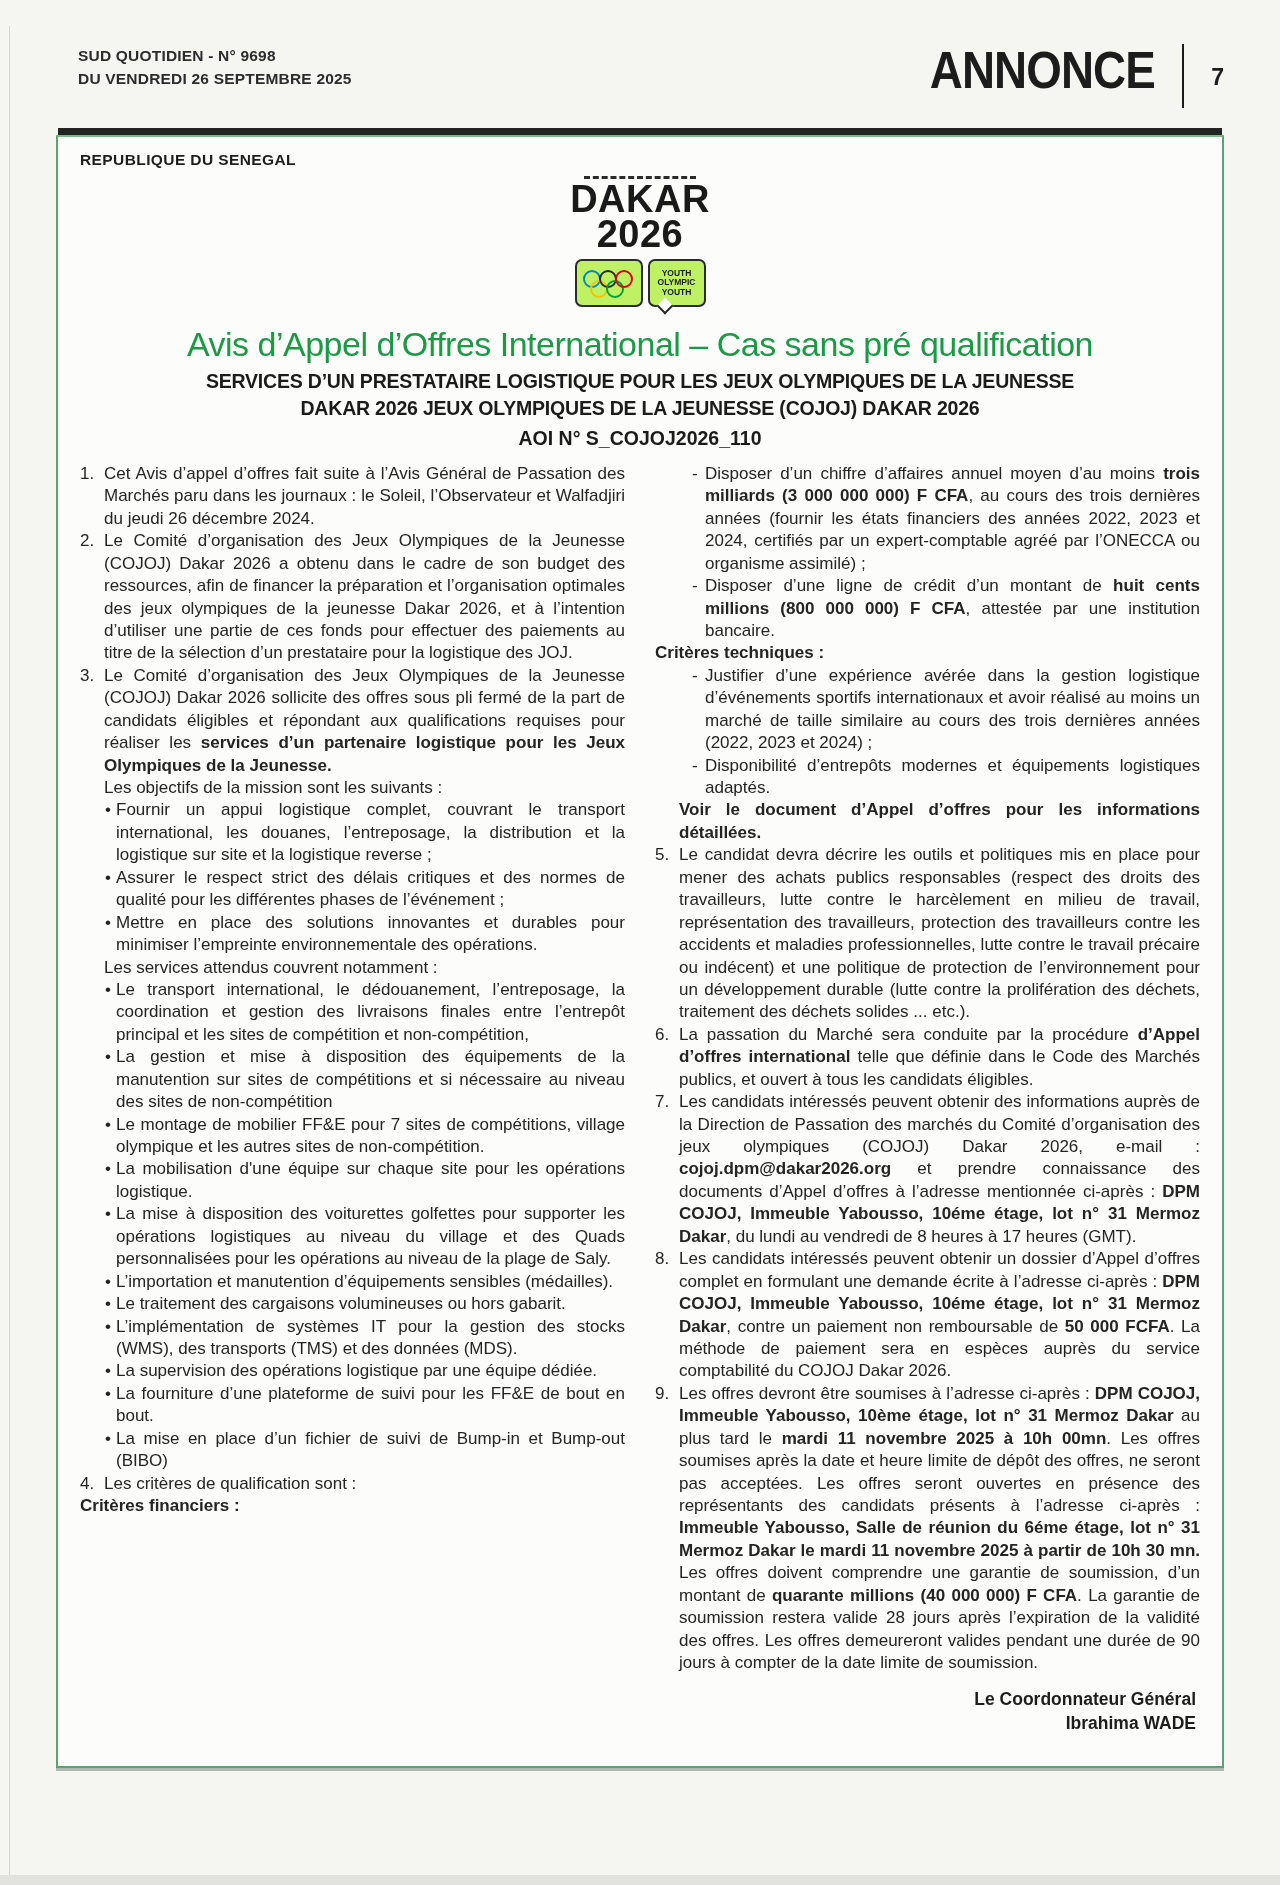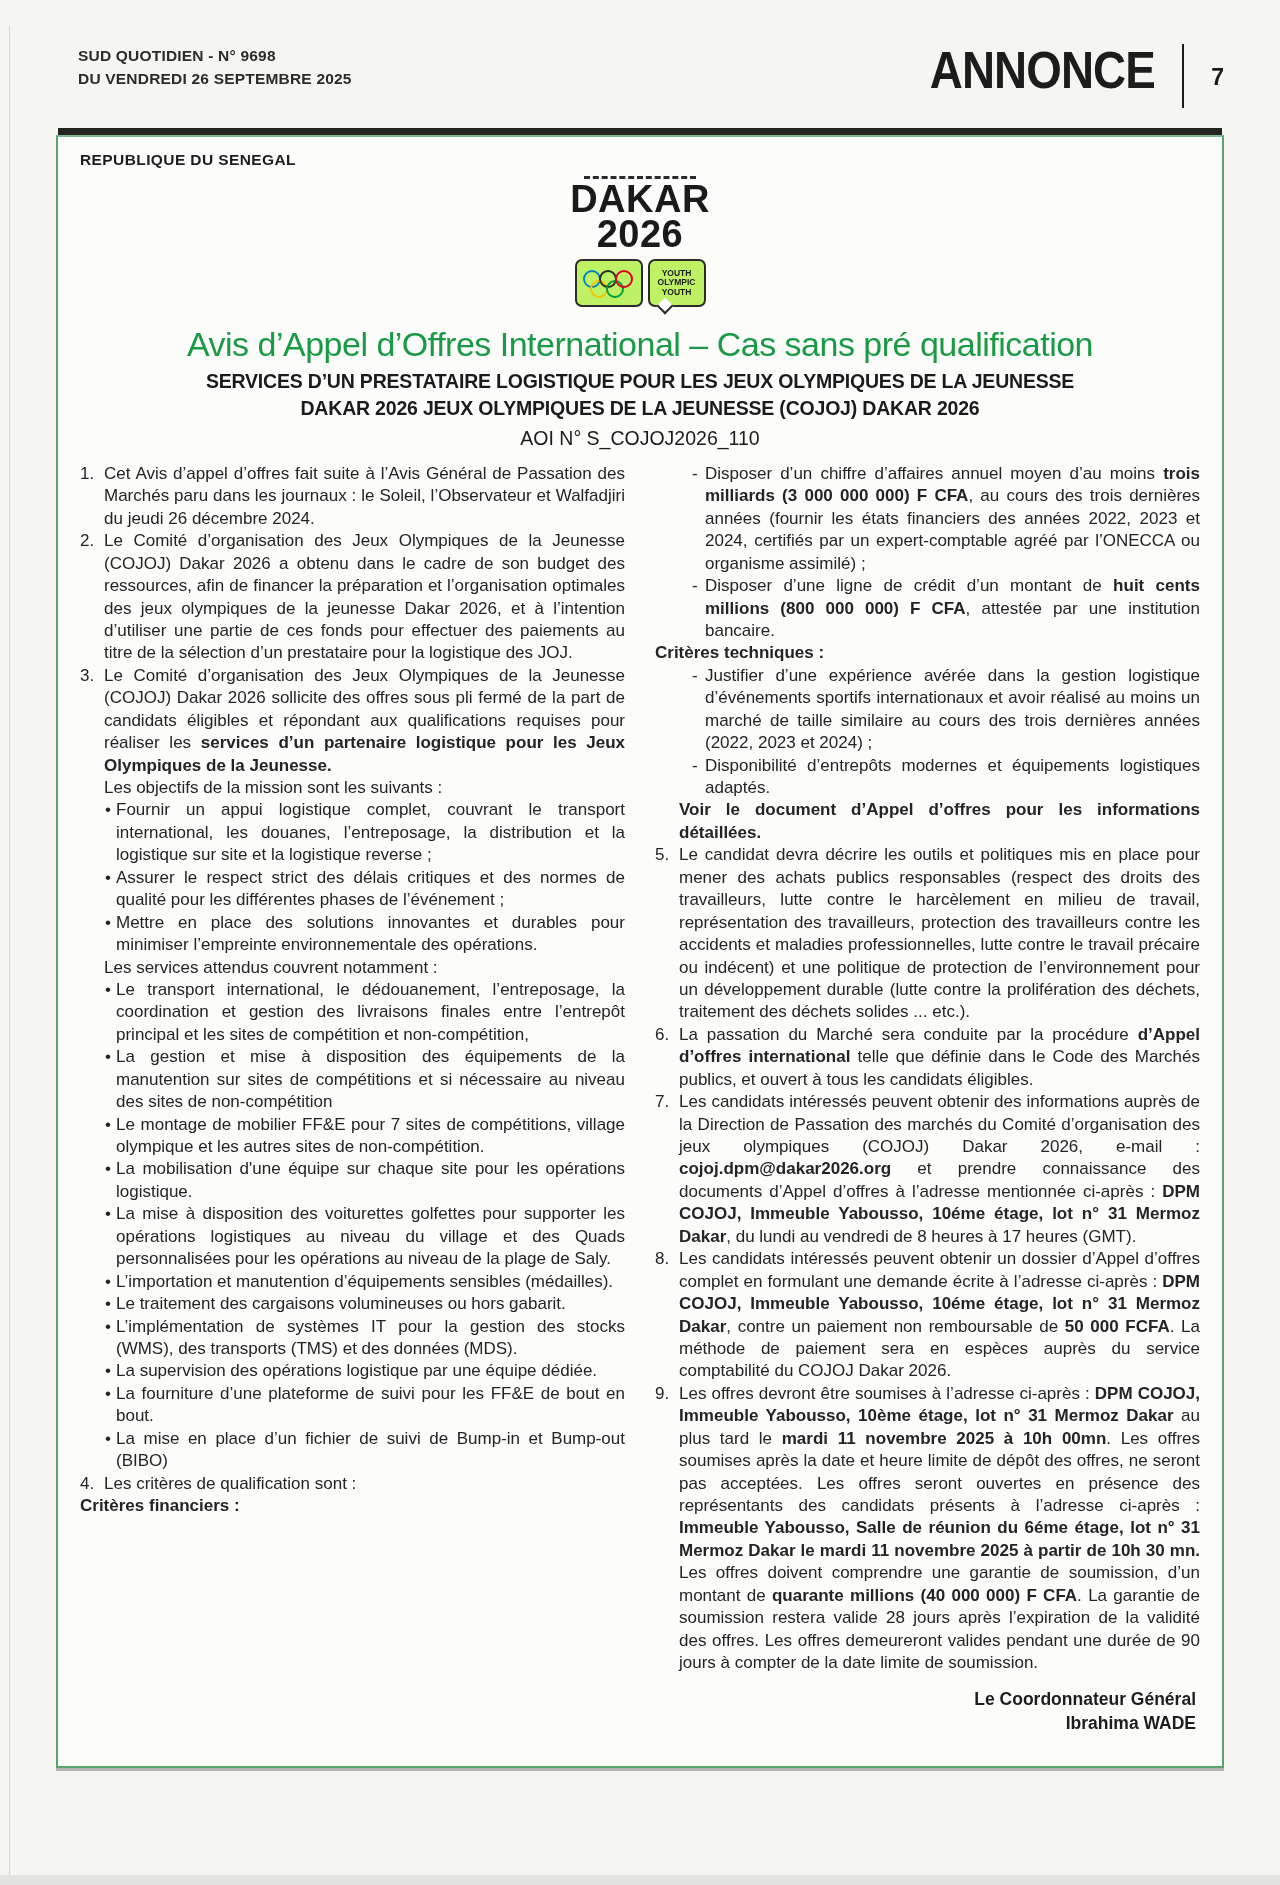--- a/index.html
+++ b/index.html
@@ -60,21 +60,21 @@
 
   .notice-title{
     text-align:center;font-weight:normal;font-size:34px;letter-spacing:-.5px;
     color:#1b9a46;margin-top:10px;
   }
   .notice-sub{
     text-align:center;font-weight:bold;font-size:19.5px;color:#1b1b1b;
     margin-top:6px;letter-spacing:-.2px;
   }
   .notice-sub.second{margin-top:4px;}
-  .notice-ref{text-align:center;font-weight:normal;font-size:19.5px;color:#1b1b1b;margin-top:7px;}
+  .notice-ref{text-align:center;font-weight:bold;font-size:19.5px;color:#1b1b1b;margin-top:7px;}
 
   
   .cols{display:flex;gap:30px;margin-top:13px;}
   .col{flex:1;font-size:17px;line-height:1.32;text-align:justify;color:#242424;}
   .blk{margin:0;}
   .blk .mk{display:inline-block;text-indent:0;}
   .num{padding-left:24px;text-indent:-24px;}
   .num .mk{width:24px;}
   .p{padding-left:24px;}
   .pb{padding-left:24px;font-weight:bold;}

